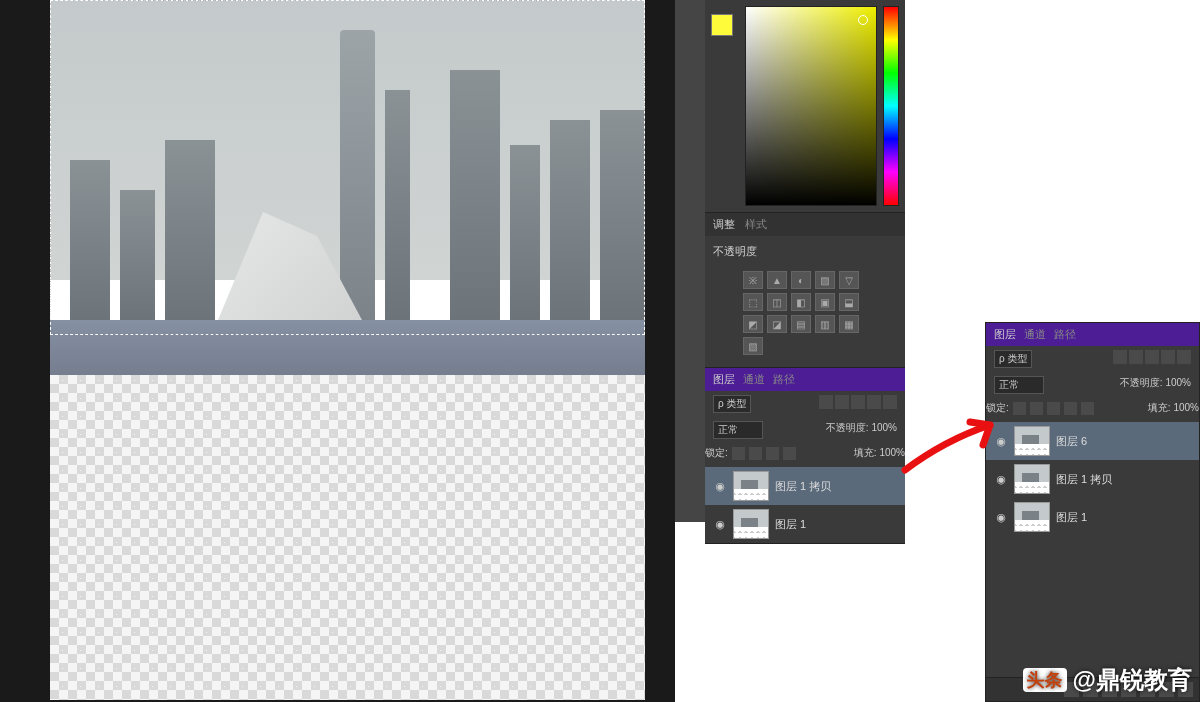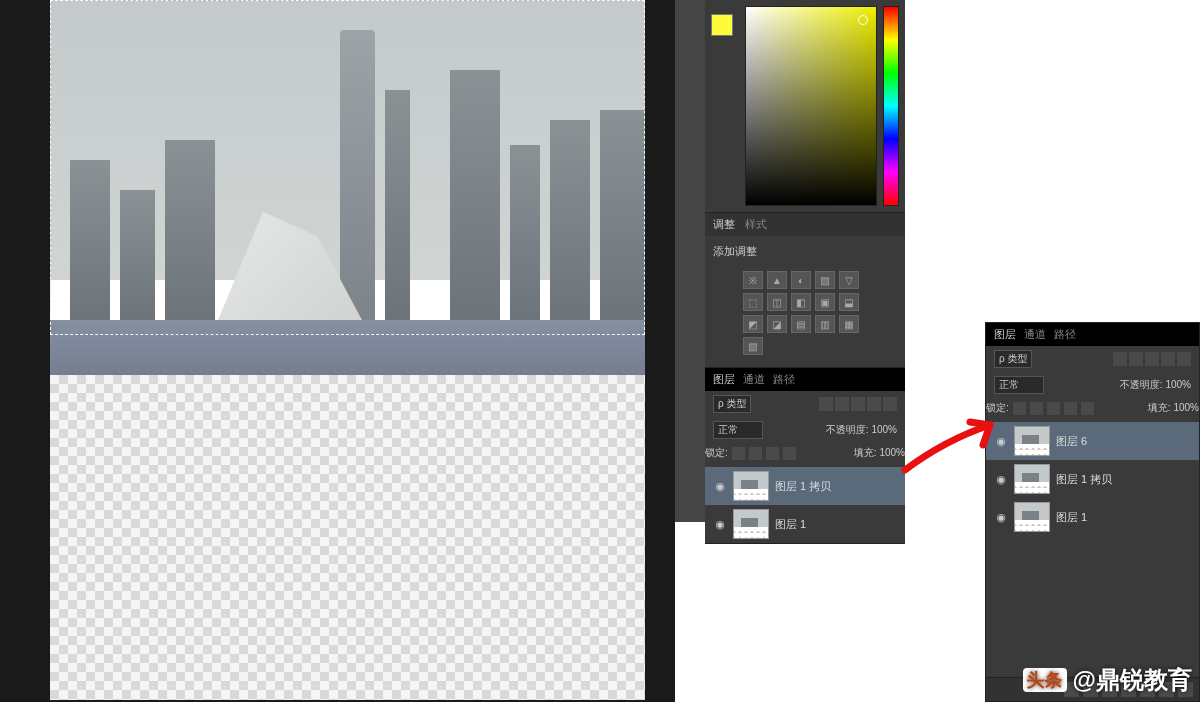--- a/index.html
+++ b/index.html
@@ -49,22 +49,22 @@
 .sv-grad { flex: 1; height: 200px; background: linear-gradient(to top, #000, transparent), linear-gradient(to right, #fff, #eeee00); position: relative; border: 1px solid #222;}
 .sv-picker-dot { position:absolute; right:8px; top:8px; width:10px; height:10px; border-radius:50%; border:1.5px solid #fff; }
 .hue-strip { width: 16px; height: 200px; background: linear-gradient(to bottom, #f00, #ff0, #0f0, #0ff, #00f, #f0f, #f00); border: 1px solid #222;}
 
 .adj-panel { padding: 6px 8px; }
 .adj-tabs { display: flex; gap: 10px; padding: 4px 8px; font-size: 11px; background:#323232;}
 .adj-icons { display: flex; flex-wrap: wrap; gap: 4px; padding: 6px 30px; }
 .adj-icon { width: 20px; height: 18px; background: #555; border: 1px solid #666; display:flex; align-items:center; justify-content:center; font-size:10px; color:#aaa;}
 
 .layers-panel { flex: 1; display: flex; flex-direction: column; }
-.layer-tabs { display: flex; gap: 8px; padding: 4px 8px; font-size: 11px; background:#000000;}
-.layer-opts { padding: 4px 8px; display: flex; align-items: center; gap: 2px; font-size: 10px; justify-content:space-between; }
+.layer-tabs { display: flex; gap: 8px; padding: 4px 8px; font-size: 11px; background:#4c1d95;}
+.layer-opts { padding: 4px 8px; display: flex; gap: 2px; font-size: 10px; justify-content:space-between; }
 .dropdown { background: #2a2a2a; border: 1px solid #555; padding: 1px 4px; font-size: 10px; color:#ccc; }
 .opts-icons { display:flex; gap:2px; }
 .opt-i { width:14px; height:14px; background:#4a4a4a; }
 
 .layer-list { flex: 1; background: #3a3a3a; padding-top: 4px; }
 .layer-item { display: flex; align-items: center; gap: 6px; padding: 4px 8px; }
 .layer-item.sel { background: #5a6a7a; }
 .eye { width: 14px; color: #ccc; font-size: 11px; text-align:center;}
 .thumb { width: 36px; height: 30px; background: #888; border: 1px solid #999; position: relative; overflow:hidden;}
 .thumb-sky { position:absolute; top:0; width:100%; height:60%; background:#c4cacb;}
@@ -130,21 +130,21 @@
       </div>
       <div class="hue-strip"></div>
     </div>
 
     <div class="panel-block">
       <div class="adj-tabs">
         <span>调整</span>
         <span style="color:#888">样式</span>
       </div>
       <div class="adj-panel">
-        <div style="padding:2px 0 6px">添加调整</div>
+        <div style="padding:2px 0 6px">不透明度</div>
         <div class="adj-icons">
           <div class="adj-icon">※</div>
           <div class="adj-icon">▲</div>
           <div class="adj-icon">◐</div>
           <div class="adj-icon">▨</div>
           <div class="adj-icon">▽</div>
           <div class="adj-icon">⬚</div>
           <div class="adj-icon">◫</div>
           <div class="adj-icon">◧</div>
           <div class="adj-icon">▣</div>

